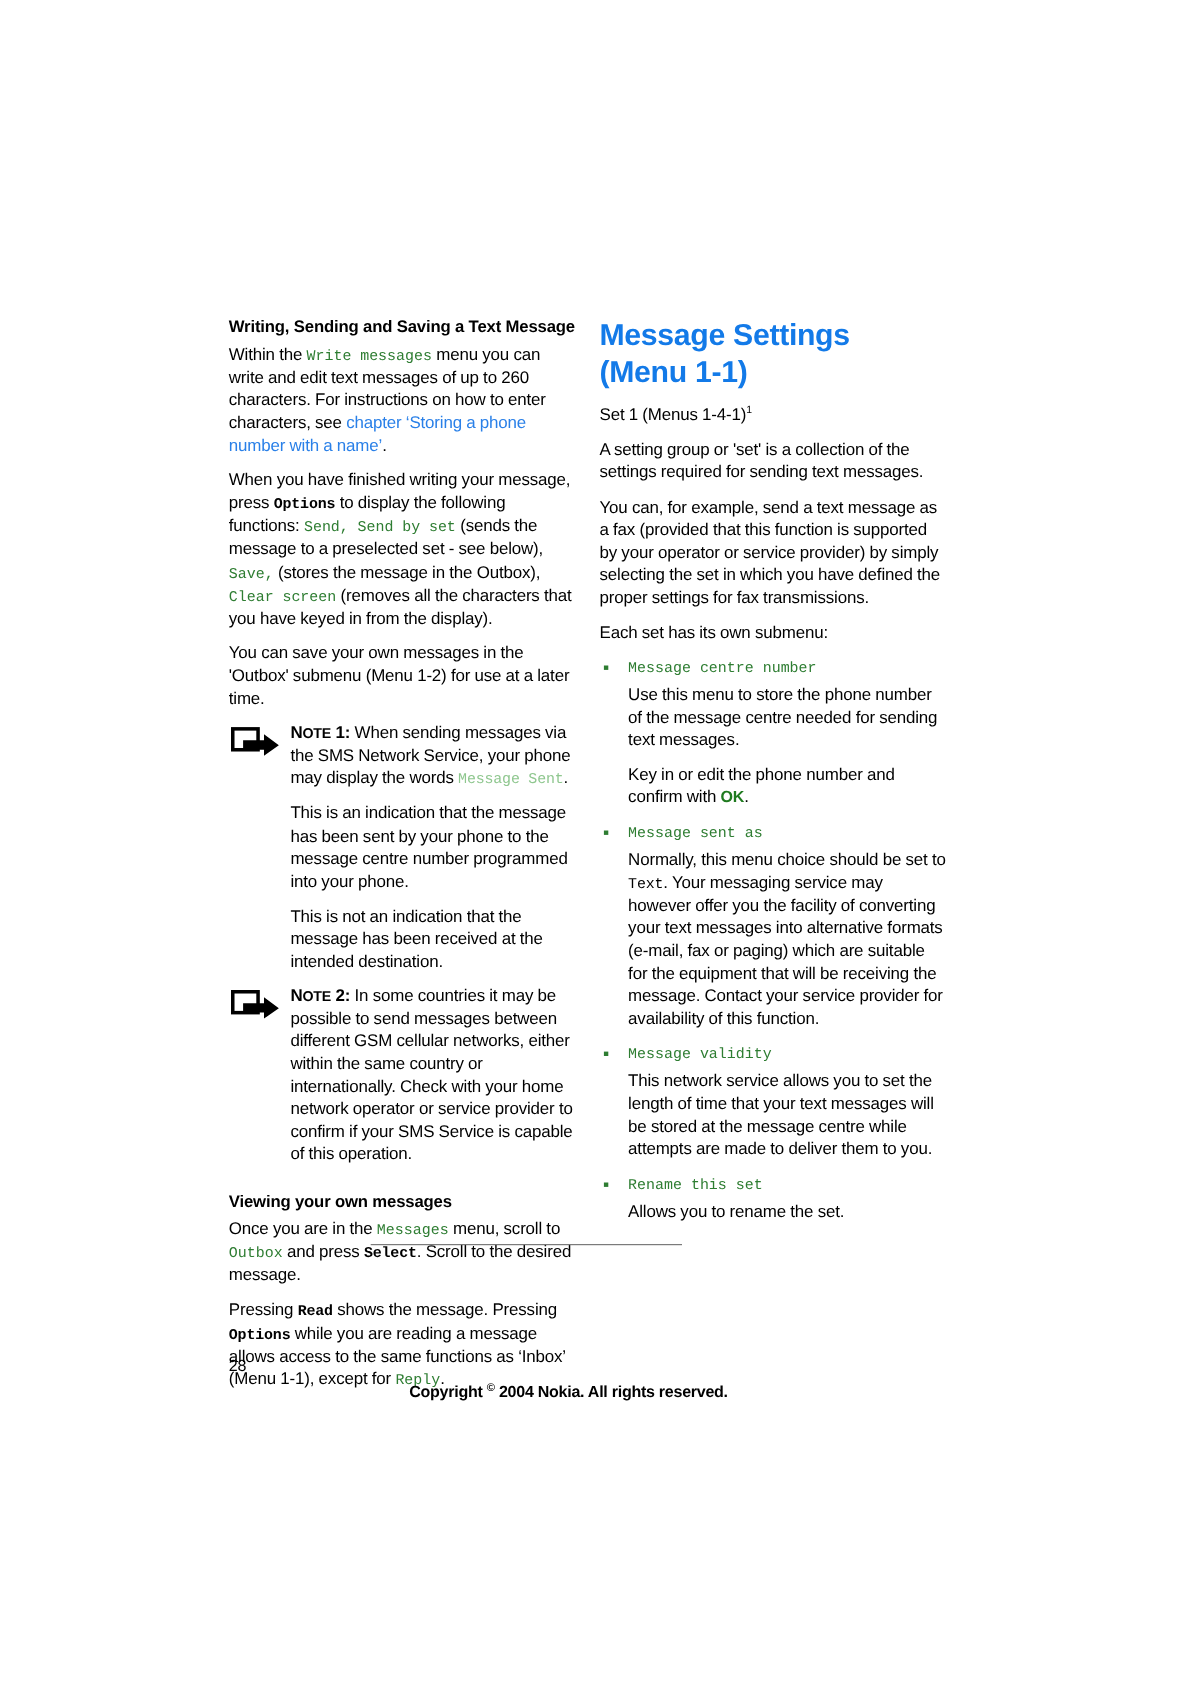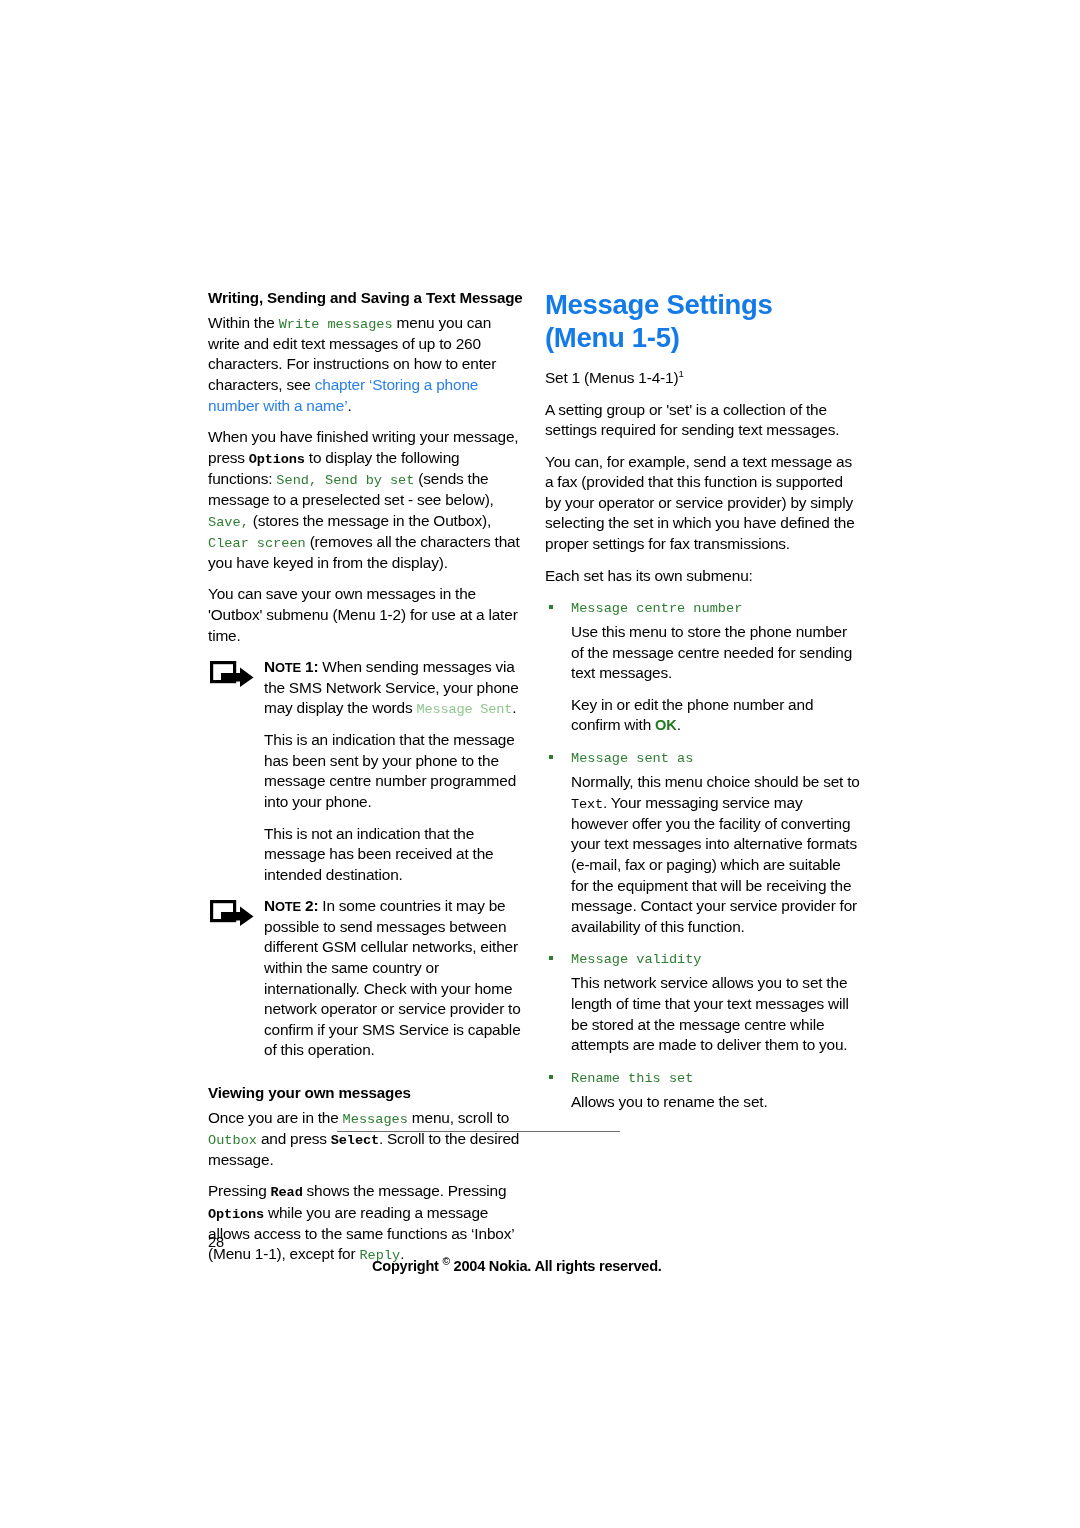--- a/index.html
+++ b/index.html
@@ -242,21 +242,21 @@
       <p class="body-p"><span>Once you are in the </span><span class="mono">Messages</span><span> menu, scroll to </span><span class="mono">Outbox</span><span> and press </span><span class="mono-b">Select</span><span>. Scroll to the desired message.</span></p>
 
       <p class="body-p"><span>Pressing </span><span class="mono-b">Read</span><span> shows the message. Pressing </span><span class="mono-b">Options</span><span> while you are reading a message allows access to the same functions as ‘Inbox’ (Menu 1-1), except for </span><span class="mono">Reply</span><span>.</span></p>
 
     </div>
 
     <div class="col col-right">
 
       <div class="chap-head">
         <span class="ln">Message Settings</span>
-        <span class="ln">(Menu 1-5)</span>
+        <span class="ln">(Menu 1-1)</span>
       </div>
 
       <p class="body-p"><span>Set 1 (Menus 1-4-1)</span><span class="sup">1</span></p>
 
       <p class="body-p">A setting group or 'set' is a collection of the settings required for sending text messages.</p>
 
       <p class="body-p">You can, for example, send a text message as a fax (provided that this function is supported by your operator or service provider) by simply selecting the set in which you have defined the proper settings for fax transmissions.</p>
 
       <p class="body-p">Each set has its own submenu:</p>
 

